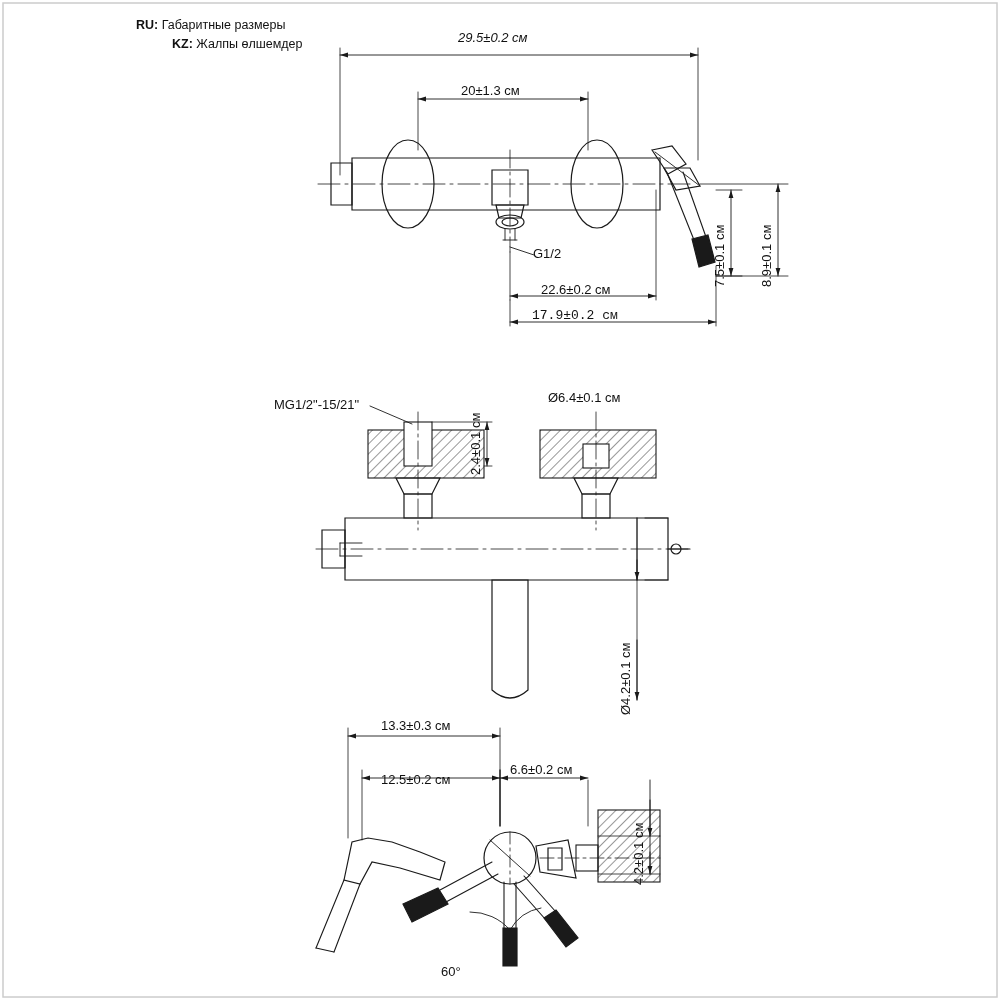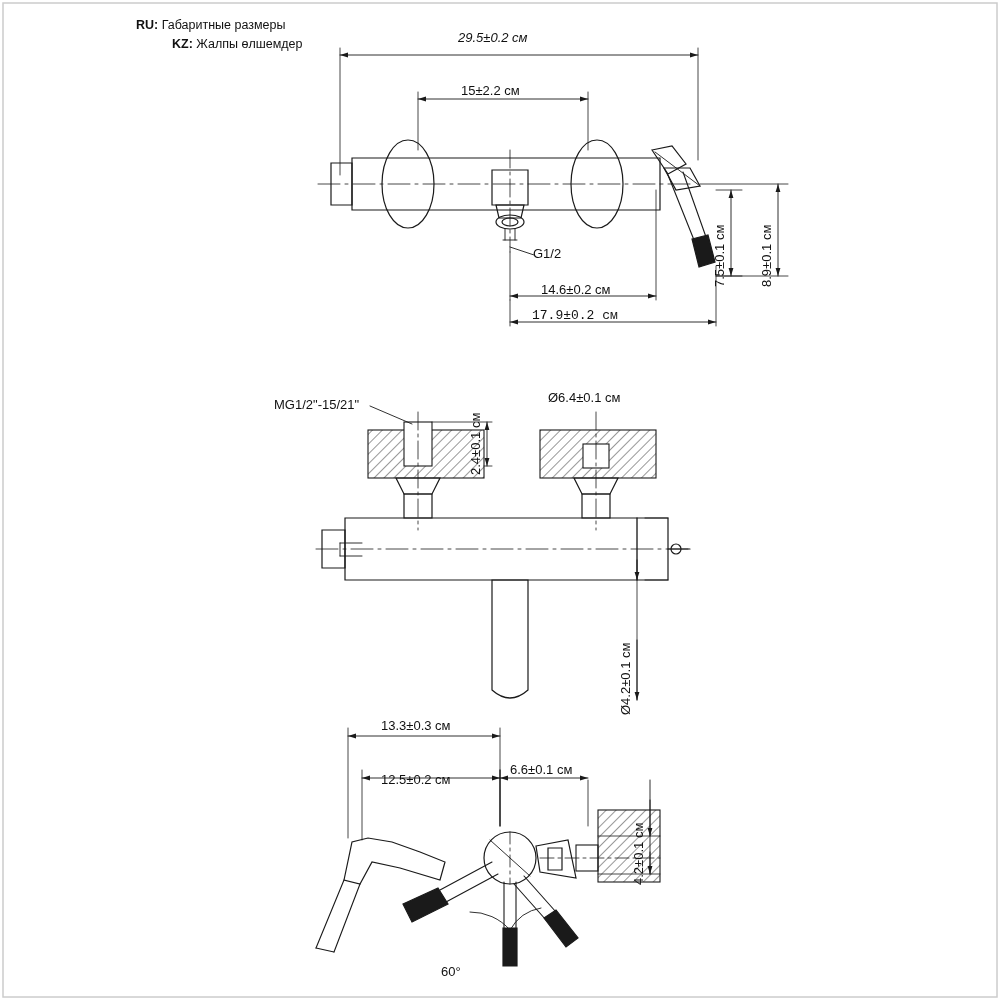--- a/index.html
+++ b/index.html
@@ -218,32 +218,32 @@
         <line x1="514" y1="884" x2="546" y2="920" stroke-width="1.1"></line>
         <path d="M544,918 L556,910 L578,938 L566,947 Z" fill="#1a1a1a" stroke="#1a1a1a"></path>
 
         <path d="M470,912 A52 52 0 0 1 510,930" stroke-width="0.9"></path>
         <path d="M510,930 A44 44 0 0 1 541,908" stroke-width="0.9"></path>
       </g>
     </g>
   </svg>
 
   <div class="dimtext" style="left:458px; top:30px;font-style:italic;">29.5±0.2 см</div>
-  <div class="dimtext" style="left:461px; top:83px;">15±2.2 см</div>
+  <div class="dimtext" style="left:461px; top:83px;">20±1.3 см</div>
   <div class="dimtext" style="left:533px; top:246px;">G1/2</div>
-  <div class="dimtext" style="left:541px; top:282px;">14.6±0.2 см</div>
+  <div class="dimtext" style="left:541px; top:282px;">22.6±0.2 см</div>
   <div class="dimtext" style="left:532px; top:308px;font-family:Liberation Mono, monospace;">17.9±0.2 см</div>
   <div class="dimtext vert" style="left:727px; top:272px;">7.5±0.1 см</div>
   <div class="dimtext vert" style="left:774px; top:272px;">8.9±0.1 см</div>
 
   <div class="dimtext" style="left:274px; top:397px;">MG1/2"-15/21"</div>
   <div class="dimtext vert" style="left:483px; top:460px;">2.4±0.1 см</div>
   <div class="dimtext" style="left:548px; top:390px;">Ø6.4±0.1 см</div>
   <div class="dimtext vert" style="left:633px; top:700px;">Ø4.2±0.1 см</div>
 
   <div class="dimtext" style="left:381px; top:718px;">13.3±0.3 см</div>
   <div class="dimtext" style="left:381px; top:772px;">12.5±0.2 см</div>
-  <div class="dimtext" style="left:510px; top:762px;">6.6±0.1 см</div>
+  <div class="dimtext" style="left:510px; top:762px;">6.6±0.2 см</div>
   <div class="dimtext vert" style="left:646px; top:870px;">4.2±0.1 см</div>
   <div class="dimtext" style="left:441px; top:947px;margin-top:17px;">60°</div>
   <div class="dimtext" style="left:533px; top:1005px;">30°</div>
 
 </div>
 
 </body></html>

